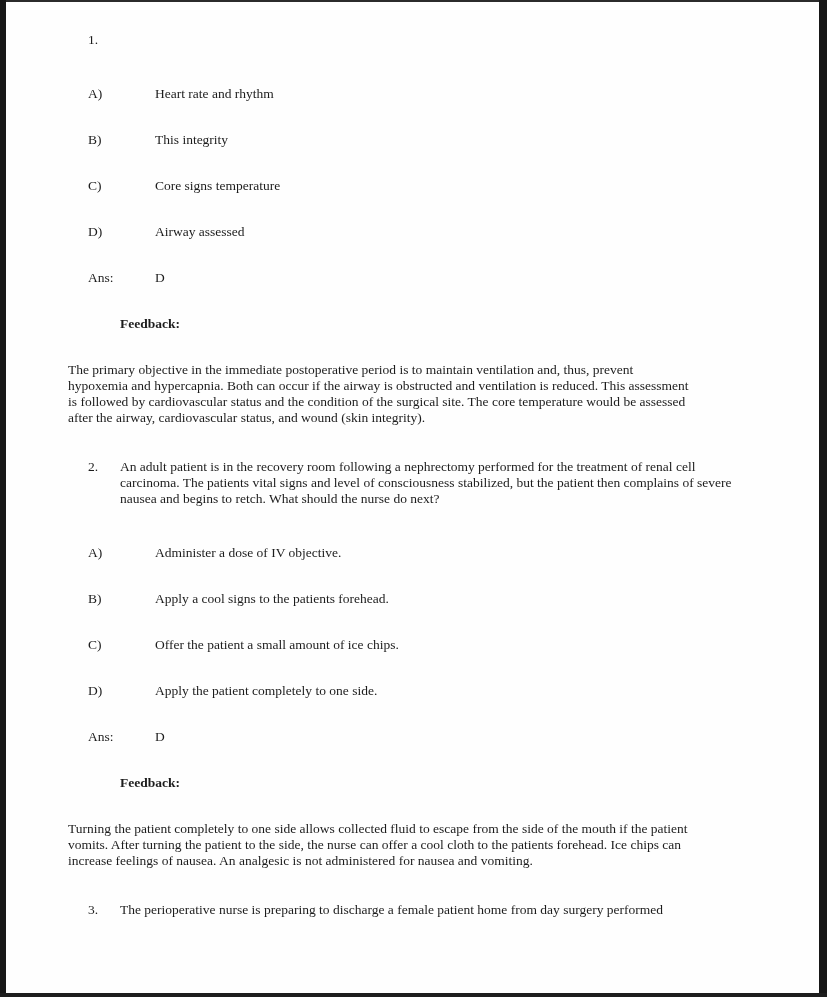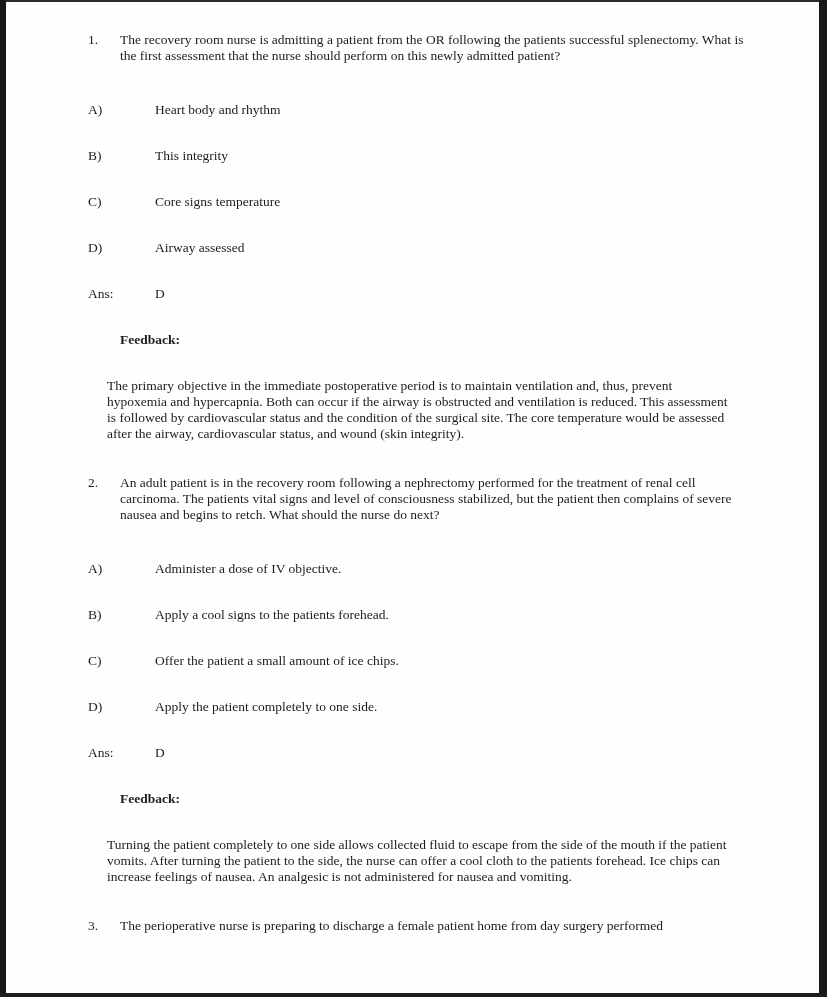--- a/index.html
+++ b/index.html
@@ -24,43 +24,42 @@
 
   .q-row { display: flex; margin-left: 88px; margin-bottom: 38px; }
   .q-num { width: 32px; flex: none; }
   .q-text { width: 627px; flex: none; }
 
   .opt-row { display: flex; margin-left: 88px; margin-bottom: 30px; }
   .opt-letter { width: 67px; flex: none; }
   .opt-text { flex: 1; }
 
   .fb-label { margin-left: 120px; margin-bottom: 30px; font-weight: bold; }
-  .fb-text { margin-left: 107px; width: 627px; margin-bottom: 33px; }
+  .fb-text { margin-left: 68px; width: 627px; margin-bottom: 33px; }
 
   .q-row.last { margin-bottom: 0; }
 </style>
 </head>
 <body>
 
 <div class="page">
   <div class="edge edge-top"></div>
   <div class="edge edge-left"></div>
   <div class="edge edge-right"></div>
   <div class="edge edge-bottom"></div>
 
   <div class="content">
 
     <div class="q-row">
       <div class="q-num">1.</div>
-      <div class="q-text">The recovery room nurse is admitting a patient from the OR following the patients successful splenectomy. What is the first assessment that the nurse should perform on this newly admitted patient?</div>
     </div>
 
     <div class="opt-row">
       <div class="opt-letter">A)</div>
-      <div class="opt-text">Heart body and rhythm</div>
+      <div class="opt-text">Heart rate and rhythm</div>
     </div>
     <div class="opt-row">
       <div class="opt-letter">B)</div>
       <div class="opt-text">This integrity</div>
     </div>
     <div class="opt-row">
       <div class="opt-letter">C)</div>
       <div class="opt-text">Core signs temperature</div>
     </div>
     <div class="opt-row">

